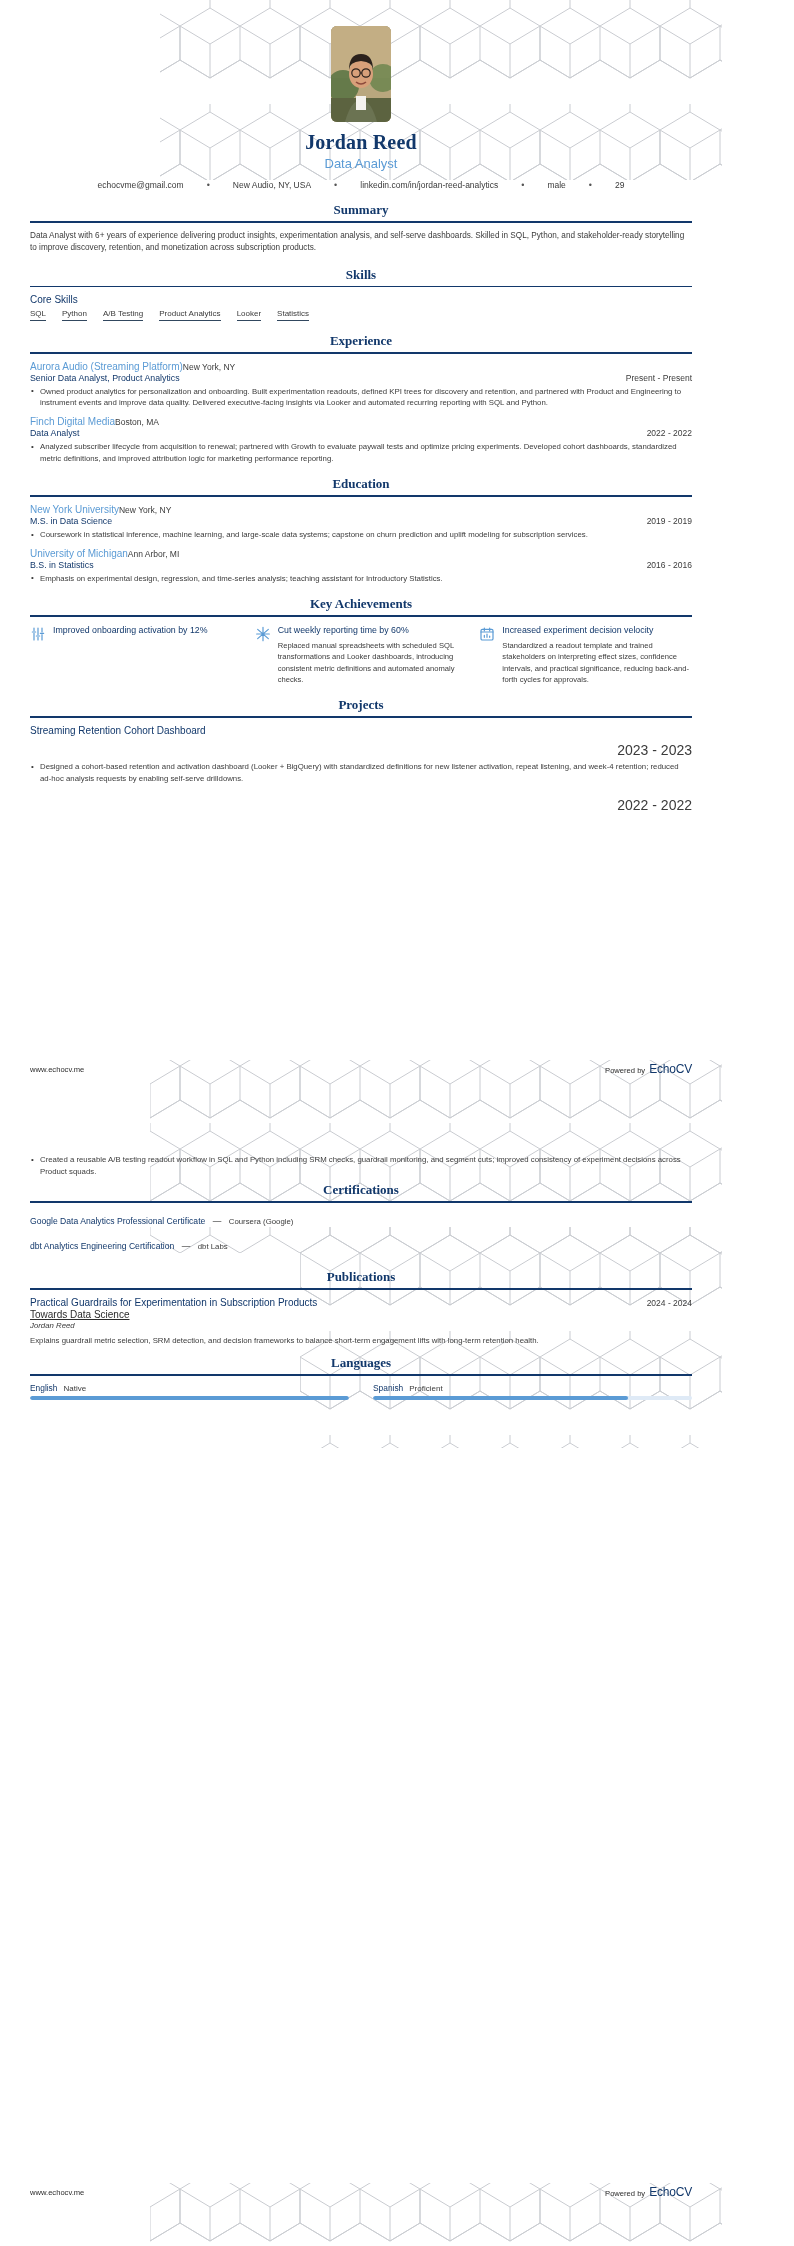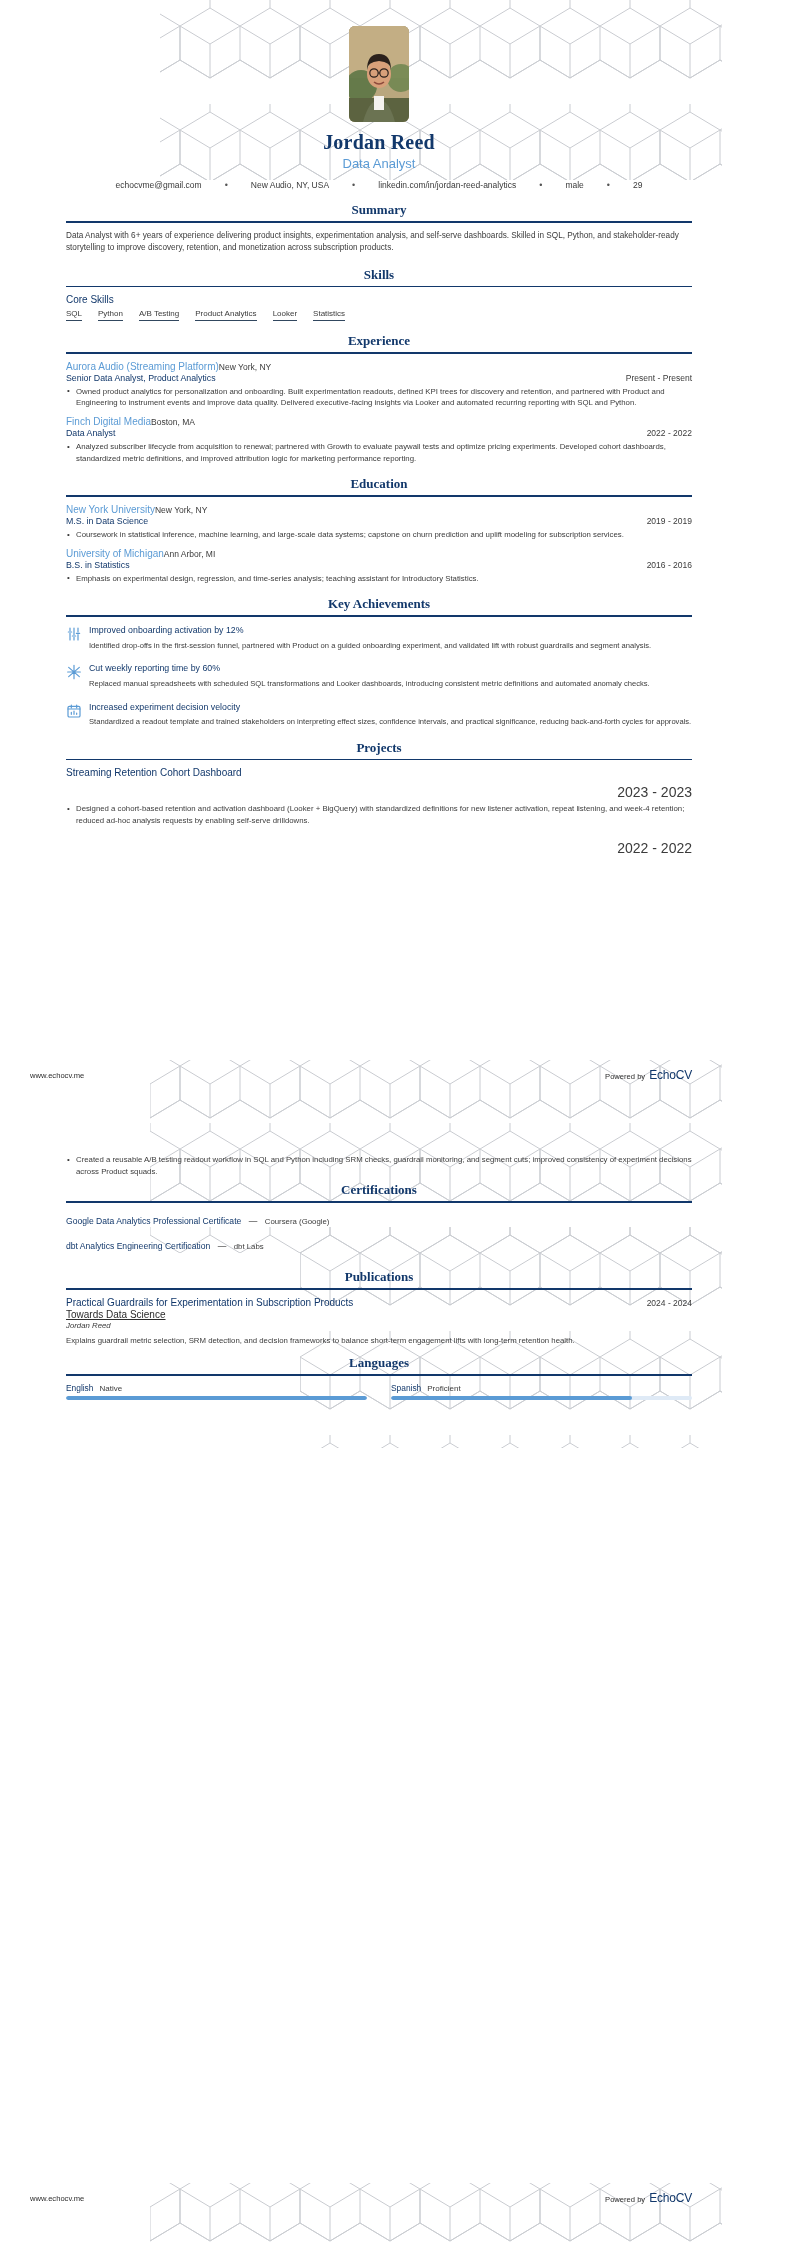--- a/index.html
+++ b/index.html
@@ -11,21 +11,20 @@
   }
   body { position: relative; }
 
   
   .page {
     position: relative;
     width: 722px;
     min-height: 1123px;
     background: #ffffff;
     overflow: hidden;
-    padding-left: 36px;
   }
   .page + .page { border-top: none; }
 
   
   .watermark {
     position: absolute;
     top: 0; left: 0;
     width: 794px;
     pointer-events: none;
     z-index: 0;
@@ -174,21 +173,20 @@
     top: -0.5px;
     color: #3b3b3b;
     font-size: 8px;
   }
 
   
   .ka-grid {
     display: flex;
     gap: 12px;
     padding-top: 8px;
-    flex-direction: column;
   }
   .ka-item {
     flex: 1 1 0;
     display: flex;
     gap: 7px;
     align-items: flex-start;
   }
   .ka-icon {
     flex: 0 0 16px;
     width: 16px; height: 16px;
@@ -303,21 +301,20 @@
 
   
   .page-footer {
     position: absolute;
     left: 30px;
     right: 30px;
     display: flex;
     justify-content: space-between;
     align-items: center;
     z-index: 3;
-    margin-top: 6px;
   }
   .footer-url {
     font-size: 7.6px;
     color: #2b2b2b;
   }
   .footer-powered {
     font-size: 7.6px;
     color: #2b2b2b;
     display: flex;
     align-items: baseline;
@@ -479,21 +476,20 @@
 
         <div class="ka-item">
           <span class="ka-icon">
             <svg viewBox="0 0 24 24" fill="none" stroke="currentColor" stroke-width="1.8" stroke-linecap="round">
               <path d="M6 3v4M6 11v10M12 3v10M12 17v4M18 3v6M18 13v8"></path>
               <path d="M3.5 9h5M9.5 15h5M15.5 11h5"></path>
             </svg>
           </span>
           <div class="ka-body">
             <div class="ka-title">Improved onboarding activation by 12%</div>
-            <div class="ka-desc">Identified drop-offs in the first-session funnel, partnered with Product on a guided onboarding experiment, and validated lift with robust guardrails and segment analysis.</div>
           </div>
         </div>
 
         <div class="ka-item">
           <span class="ka-icon">
             <svg viewBox="0 0 24 24" fill="none" stroke="currentColor" stroke-width="1.8" stroke-linecap="round">
               <path d="M12 2v20M4 5l16 14M20 5L4 19M2.5 12h19"></path>
             </svg>
           </span>
           <div class="ka-body">

